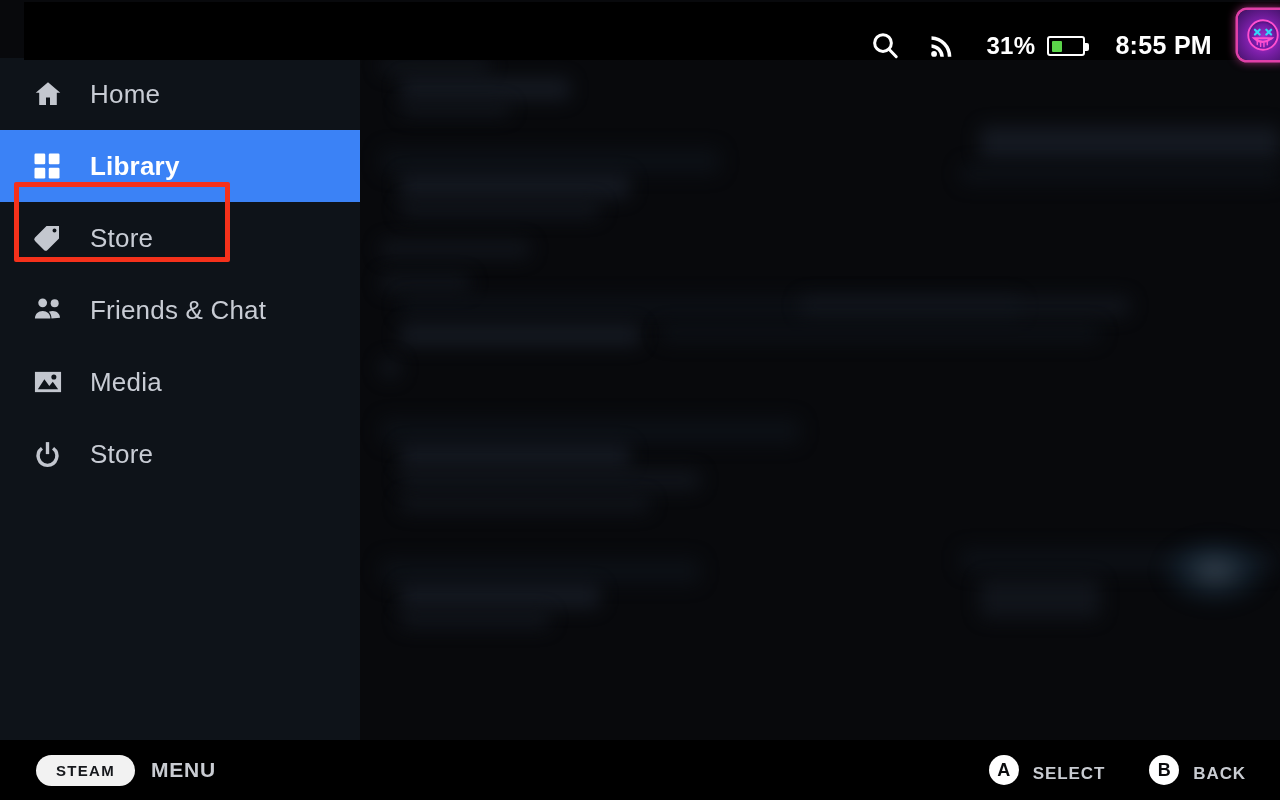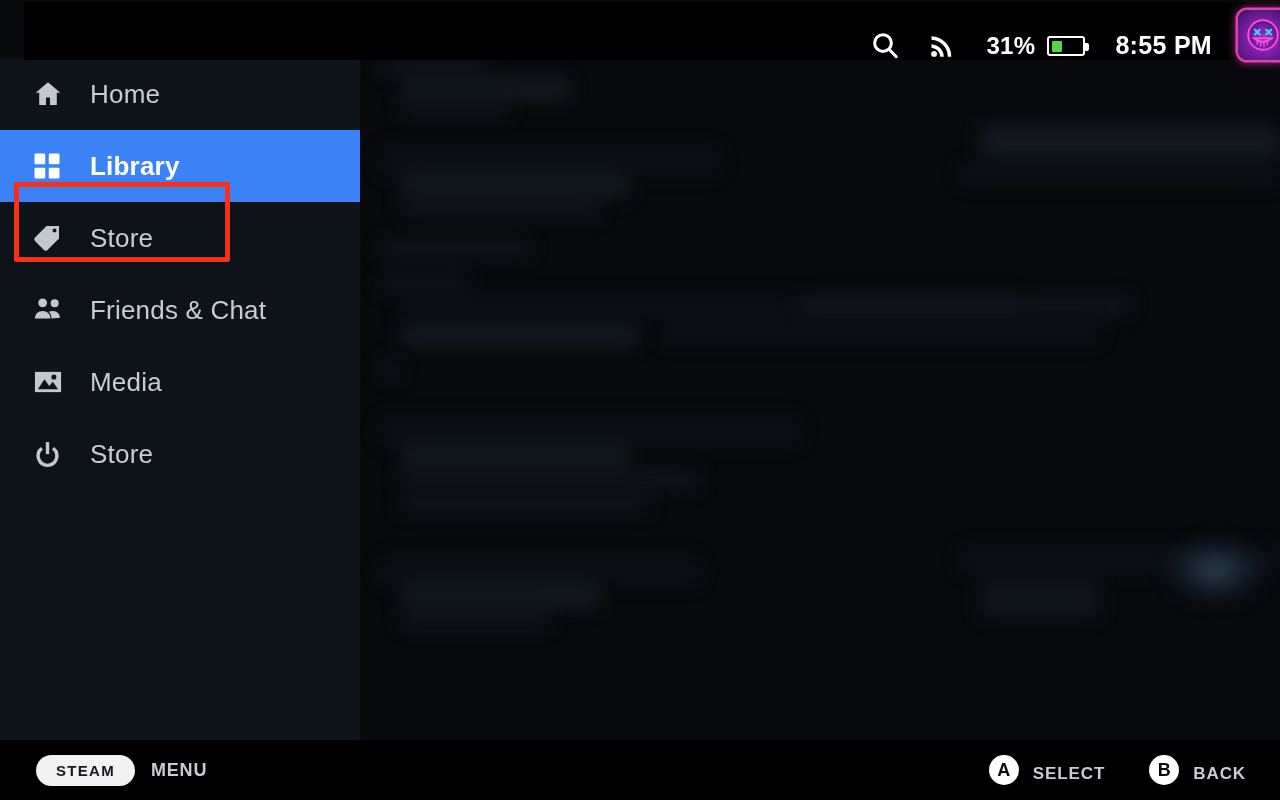--- a/index.html
+++ b/index.html
@@ -119,21 +119,21 @@
     background:#000; z-index:40;
     display:flex; align-items:center;
   }
   #bb-left { display:flex; align-items:center; margin-left:36px; }
   #steam-pill {
     background:#f2f2f2; color:#16181c;
     font-size:15px; font-weight:700; letter-spacing:1.3px;
     padding:7px 20px; border-radius:20px;
   }
   #menu-label {
-    color:#c9ccd2; font-size:18px; font-weight:600;
+    color:#c9ccd2; font-size:21px; font-weight:600;
     letter-spacing:.8px; margin-left:16px;
   }
   #bb-right {
     margin-left:auto; margin-right:34px;
     display:flex; align-items:center;
   }
   .btn-hint { display:flex; align-items:center; margin-left:44px; }
   .btn-circle {
     width:30px; height:30px; border-radius:50%;
     background:#ffffff; color:#0a0b0d;

